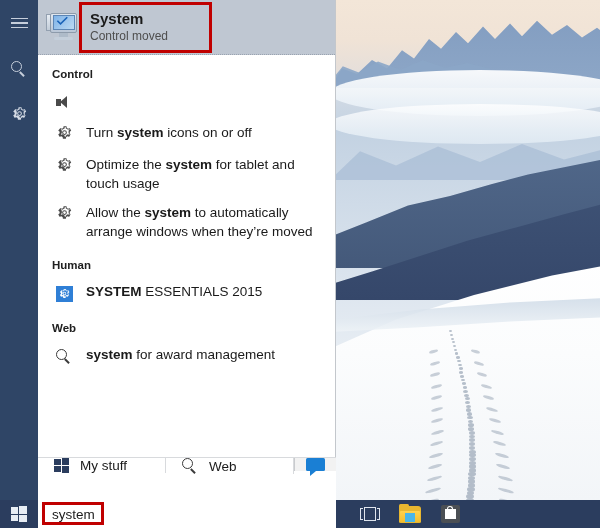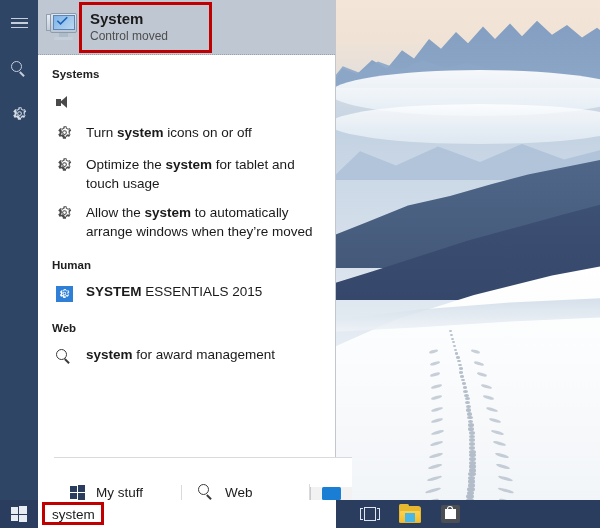--- a/index.html
+++ b/index.html
@@ -190,21 +190,21 @@
   }
   .winlogo i:nth-child(1) { left: 0; top: 1px; width: 6.6px; height: 6px; }
   .winlogo i:nth-child(2) { left: 7.6px; top: 0; width: 7.4px; height: 7px; }
   .winlogo i:nth-child(3) { left: 0; top: 8px; width: 6.6px; height: 6px; }
   .winlogo i:nth-child(4) { left: 7.6px; top: 8px; width: 7.4px; height: 7px; }
 
   
   #panel-footer {
     position: absolute; left: 0; bottom: 0; width: 298px; height: 43px;
     border-top: 1px solid #d8dadd;
-    display: flex; align-items: flex-end; background: #fff; margin-left: 16px;
+    display: flex; align-items: flex-start; background: #fff;
   }
   .foot-tab {
     flex: 1 1 0; display: flex; align-items: center; padding-left: 16px;
     font-size: 13.5px; color: #1a1a1a;
     border-right: 1px solid #d8dadd;
   }
   .foot-tab .fi { margin-right: 11px; display: flex; align-items: center; }
   #feedback-btn {
     flex: 0 0 42px; display: flex; align-items: center; justify-content: center;
     background: #f2f2f2; border-left: 1px solid #c9cbce;
@@ -413,21 +413,21 @@
         <span class="mon-stand"></span>
         <span class="mon-base"></span>
       </div>
       <div class="top-text">
         <div class="top-title">System</div>
         <div class="top-sub">Control moved</div>
       </div>
     </div>
 
     <div id="results">
-        <div class="group-head">Systems</div>
+        <div class="group-head">Control</div>
         <div class="res-row">
           <span class="res-ico">
             <span class="spk">
               <span class="body"></span>
               <span class="cone"></span>
             </span>
           </span>
         </div>
         <div class="res-row">
           <span class="res-ico">

